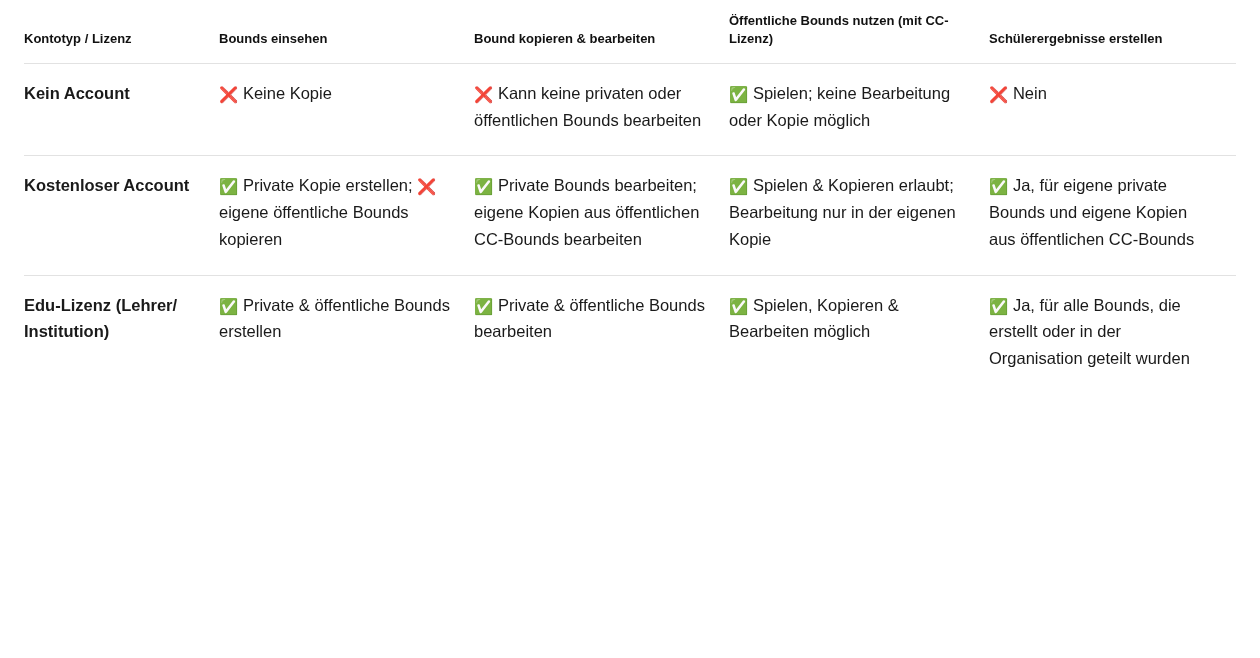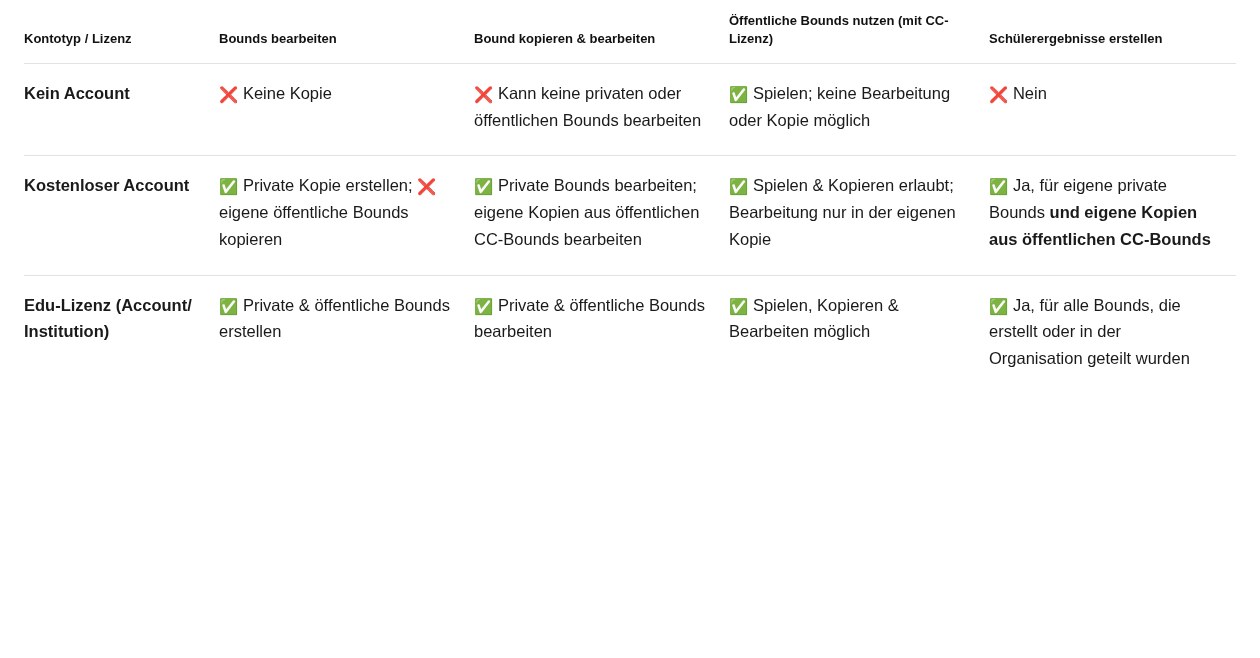--- a/index.html
+++ b/index.html
@@ -60,39 +60,39 @@
     margin-top: 12px;
   }
   .mark {
     font-size: 15.5px;
     line-height: 1;
     display: inline-block;
     vertical-align: -1px;
   }
   .mark.yes { color: #2fbf5f; }
   .mark.no  { color: #f0316b; }
-  .strong { font-weight: bold; text-align: center; }
+  .strong { font-weight: normal; text-align: center; }
   .cell-text { display: inline; }
 </style>
 </head>
 <body>
 
 <div class="page">
   <table class="matrix">
     <colgroup>
       <col class="c0">
         <col class="c1">
         <col class="c2">
         <col class="c3">
         <col class="c4">
     </colgroup>
     <thead>
       <tr>
         <th>Kontotyp / Lizenz</th>
-        <th>Bounds bearbeiten</th>
+        <th>Bounds einsehen</th>
         <th>Bound kopieren &amp; bearbeiten</th>
         <th>Öffentliche Bounds nutzen (mit CC-Lizenz)</th>
         <th>Schülerergebnisse erstellen</th>
       </tr>
     </thead>
     <tbody id="table-body">
         <tr>
           <td class="rowhead">Kein Account</td>
           <td><span class="mark no">❌</span><span class="cell-text"> Keine Kopie</span></td>
           <td><span class="mark no">❌</span><span class="cell-text"> Kann keine privaten oder öffentlichen Bounds bearbeiten</span></td>
@@ -100,21 +100,21 @@
           <td><span class="mark no">❌</span><span class="cell-text"> Nein</span></td>
         </tr>
         <tr>
           <td class="rowhead">Kostenloser Account</td>
           <td><span class="mark yes">✅</span><span class="cell-text"> Private Kopie erstellen; </span><span class="mark no">❌</span><span class="cell-text"> eigene öffentliche Bounds kopieren</span></td>
           <td><span class="mark yes">✅</span><span class="cell-text"> Private Bounds bearbeiten; eigene Kopien aus öffentlichen CC-Bounds bearbeiten</span></td>
           <td><span class="mark yes">✅</span><span class="cell-text"> Spielen &amp; Kopieren erlaubt; Bearbeitung nur in der eigenen Kopie</span></td>
           <td><span class="mark yes">✅</span><span class="cell-text"> Ja, für eigene private Bounds </span><span class="cell-text strong">und eigene Kopien aus öffentlichen CC-Bounds</span></td>
         </tr>
         <tr>
-          <td class="rowhead">Edu-Lizenz (Account/ Institution)</td>
+          <td class="rowhead">Edu-Lizenz (Lehrer/ Institution)</td>
           <td><span class="mark yes">✅</span><span class="cell-text"> Private &amp; öffentliche Bounds erstellen</span></td>
           <td><span class="mark yes">✅</span><span class="cell-text"> Private &amp; öffentliche Bounds bearbeiten</span></td>
           <td><span class="mark yes">✅</span><span class="cell-text"> Spielen, Kopieren &amp; Bearbeiten möglich</span></td>
           <td><span class="mark yes">✅</span><span class="cell-text"> Ja, für alle Bounds, die erstellt oder in der Organisation geteilt wurden</span></td>
         </tr>
       </tbody>
   </table>
 </div>
 
 </body></html>

